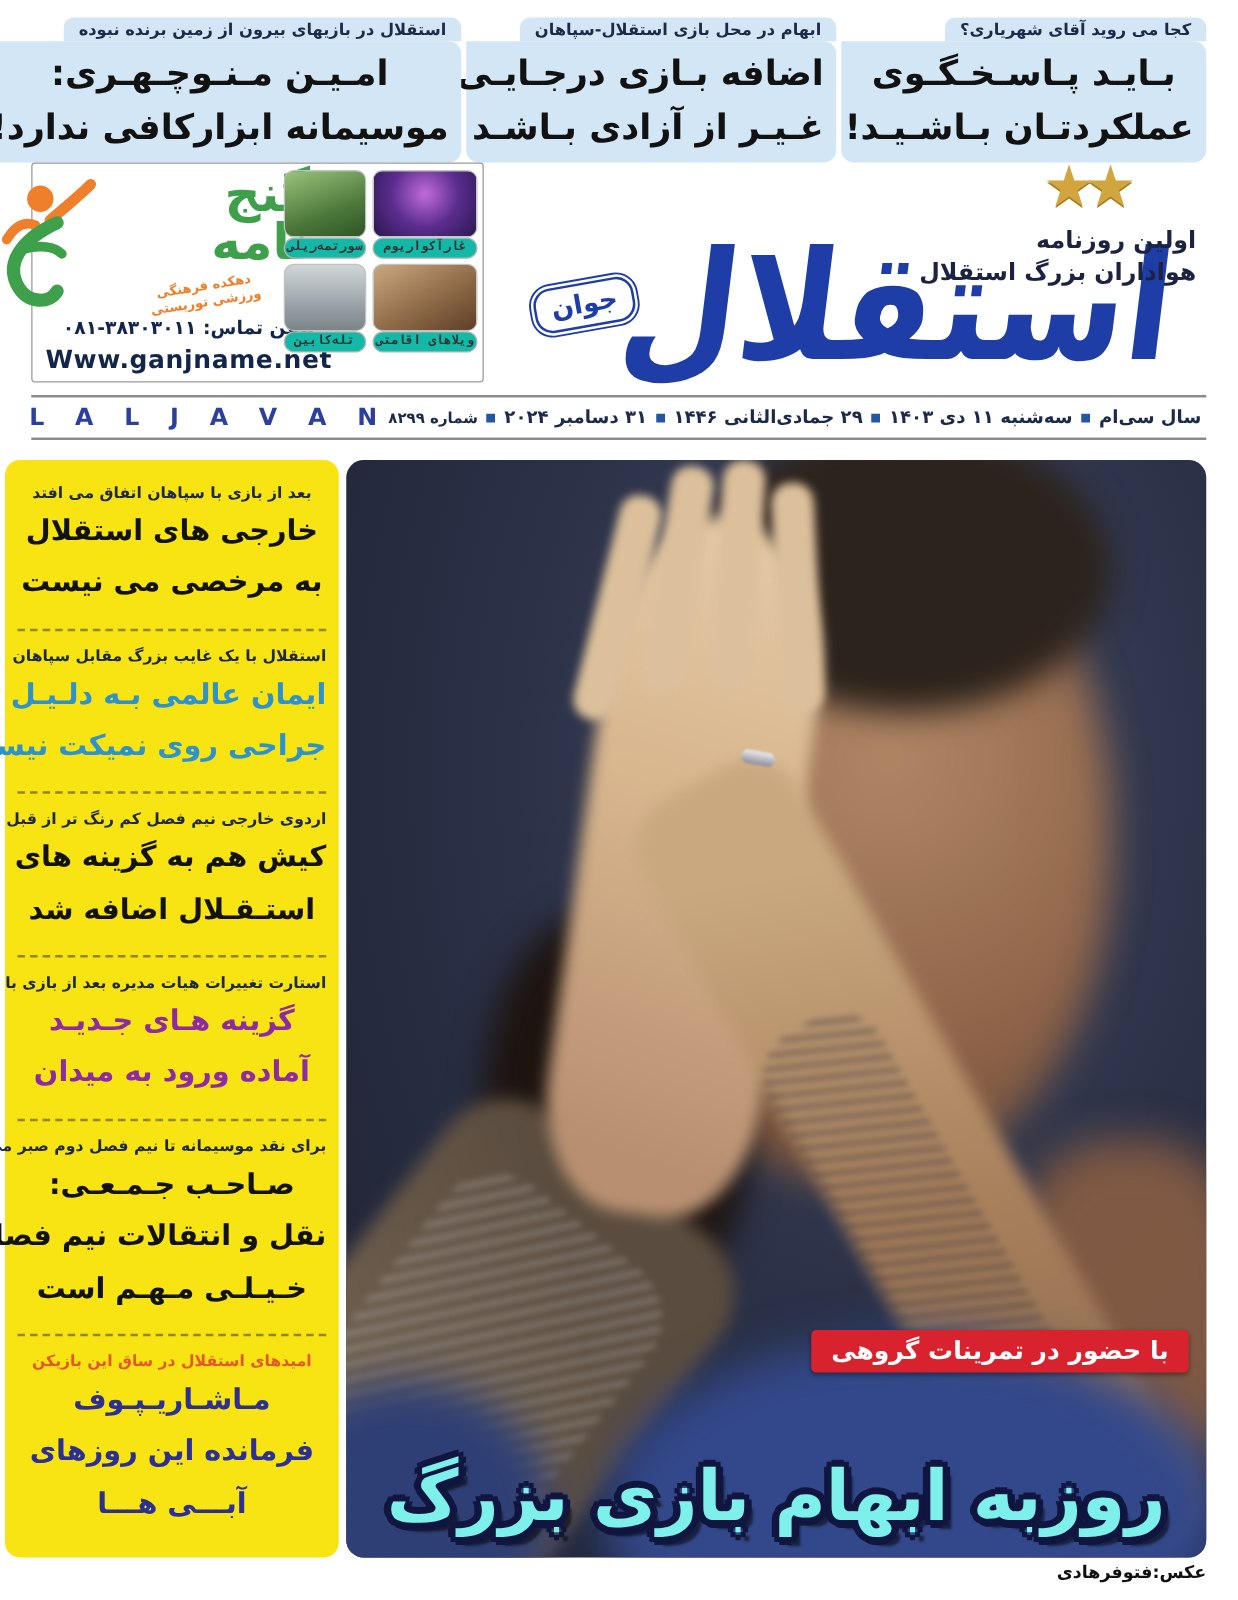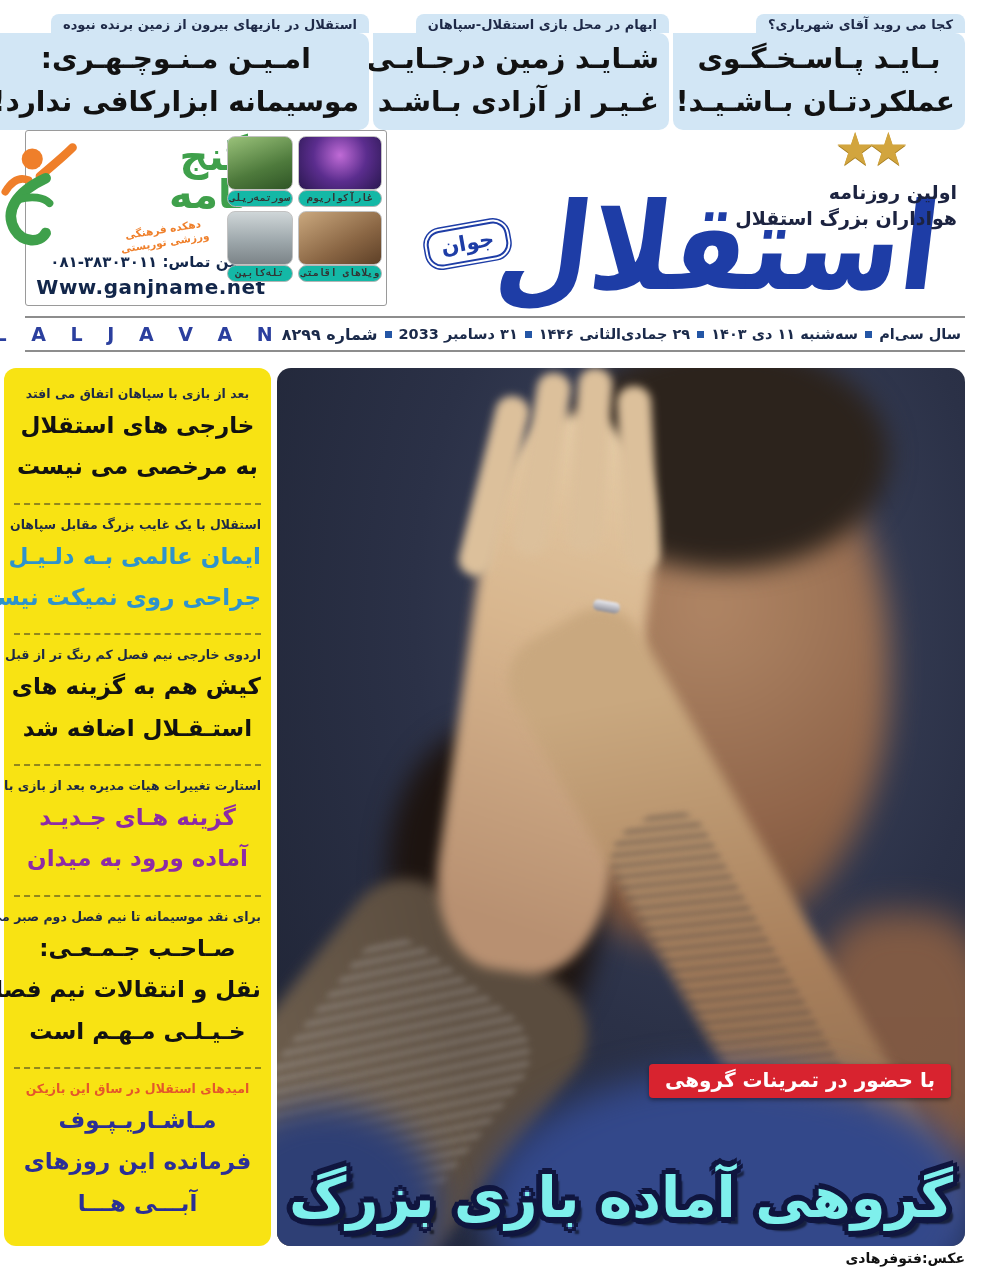--- a/index.html
+++ b/index.html
@@ -80,21 +80,21 @@
   .ad-site { position: absolute; left: 10px; bottom: 6px; width: 230px; text-align: center;
     font-size: 20px; font-weight: bold; color: #12264a; direction: ltr; letter-spacing: 0.5px; }
 
   
   .dateline { margin-top: 10px; height: 36px; border-top: 2px solid #8d8d8d;
     border-bottom: 2px solid #8d8d8d; display: flex; align-items: center;
     justify-content: space-between; padding: 0 4px; }
   .dl-fa { display: flex; align-items: center; gap: 7px; color: #1b2a4a;
     font-size: 14.5px; font-weight: bold; white-space: nowrap; }
   .dl-fa .sq { width: 7px; height: 7px; background: #2456a5; display: inline-block; }
-  .dl-fa .issue { font-size: 16px; }
+  .dl-fa .issue { font-size: 12px; }
   .dl-en { direction: ltr; color: #2b3f9e; font-weight: bold; font-size: 19px;
     letter-spacing: 9px; white-space: nowrap; }
 
   
   .content { display: flex; margin-top: 16px; }
   .photo-col { width: 688px; display: flex; flex-direction: column; }
   .vdiv { width: 2px; background: #4a4a4a; margin: 2px 3px 30px; border-radius: 2px; }
   .sidebar { width: 267px; height: 878px; background: var(--sidebar-yellow);
     border-radius: 12px; padding: 14px 10px 12px;
     display: flex; flex-direction: column; justify-content: space-between; }
@@ -177,21 +177,21 @@
       <div class="tab">کجا می روید آقای شهریاری؟</div>
       <div class="box">
         <span class="hl">بـایـد پـاسـخـگـوی</span>
         <span class="hl">عملکردتـان بـاشـیـد!</span>
       </div>
     </article>
     <div class="tdiv"></div>
     <article class="top-box w2">
       <div class="tab">ابهام در محل بازی استقلال-سپاهان</div>
       <div class="box">
-        <span class="hl">شـایـد زمین درجـایـی</span>
+        <span class="hl">اضافه بـازی درجـایـی</span>
         <span class="hl">غـیـر از آزادی بـاشـد</span>
       </div>
     </article>
     <div class="tdiv"></div>
     <article class="top-box w3">
       <div class="tab">استقلال در بازیهای بیرون از زمین برنده نبوده</div>
       <div class="box">
         <span class="hl">امـیـن مـنـوچـهـری:</span>
         <span class="hl">موسیمانه ابزارکافی ندارد!</span>
       </div>
@@ -252,21 +252,21 @@
   </section>
 
   <div class="dateline">
     <div class="dl-fa">
       <span>سال سی‌ام</span>
       <span class="sq"></span>
       <span>سه‌شنبه ۱۱ دی ۱۴۰۳</span>
       <span class="sq"></span>
       <span>۲۹ جمادی‌الثانی ۱۴۴۶</span>
       <span class="sq"></span>
-      <span>۳۱ دسامبر 2033</span>
+      <span>۳۱ دسامبر ۲۰۲۴</span>
       <span class="sq"></span>
       <span class="issue">شماره ۸۲۹۹</span>
     </div>
     <div class="dl-en">E S T E G H L A L J A V A N</div>
   </div>
 
   <main class="content">
 
     <div class="photo-col">
       <figure class="photo">
@@ -280,21 +280,21 @@
         <div class="shape ph-finger f1"></div>
         <div class="shape ph-finger f2"></div>
         <div class="shape ph-finger f3"></div>
         <div class="shape ph-finger f4"></div>
         <div class="shape ph-forearm"></div>
         <div class="shape ph-forearm-tattoo"></div>
         <div class="shape ph-jersey"></div>
         <div class="shape ph-jersey2"></div>
         <div class="shape ph-ring"></div>
         <div class="ph-badge">با حضور در تمرینات گروهی</div>
-        <div class="ph-headline">گروهی آماده بازی بزرگ</div>
+        <div class="ph-headline">روزبه ابهام بازی بزرگ</div>
       </figure>
       <div class="caption">
         <span class="caption-inner">عکس:فتوفرهادی</span>
       </div>
     </div>
 
     <div class="vdiv"></div>
 
     <aside class="sidebar">
 

